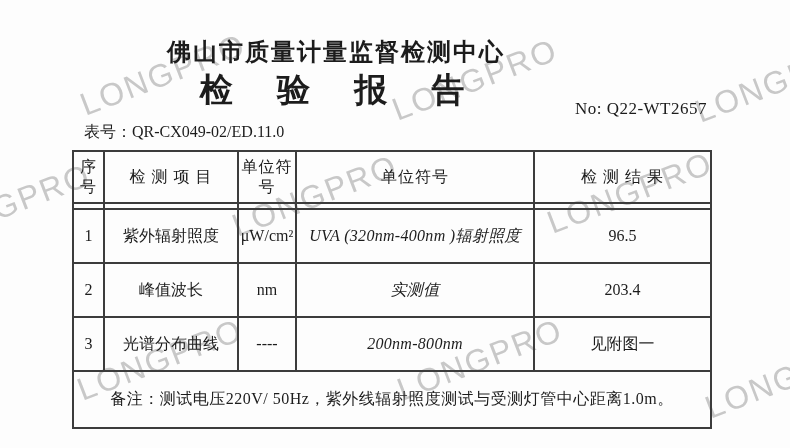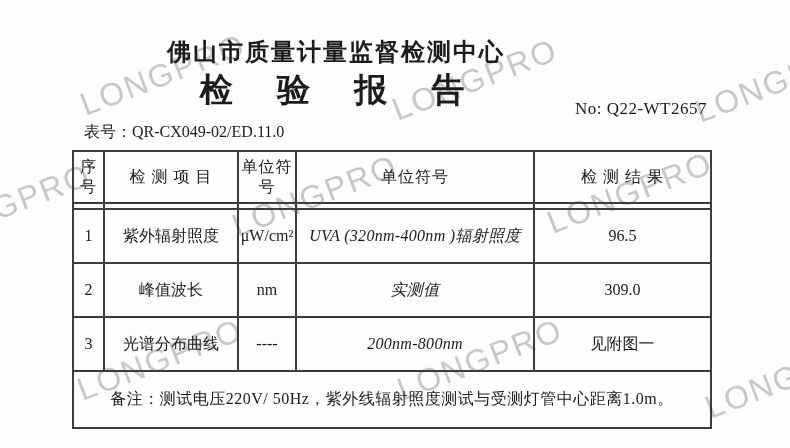--- a/index.html
+++ b/index.html
@@ -138,21 +138,21 @@
         <td class="left-item">紫外辐射照度</td>
         <td class="unitcell">μW/cm²</td>
         <td class="left-req">UVA (320nm-400nm )辐射照度</td>
         <td>96.5</td>
       </tr>
       <tr class="drow">
         <td>2</td>
         <td class="left-item">峰值波长</td>
         <td class="unitcell">nm</td>
         <td class="left-req">实测值</td>
-        <td>309.0</td>
+        <td>203.4</td>
       </tr>
       <tr class="drow">
         <td>3</td>
         <td class="left-item">光谱分布曲线</td>
         <td class="unitcell">----</td>
         <td class="left-req">200nm-800nm</td>
         <td>见附图一</td>
       </tr>
       <tr class="remarkrow">
         <td colspan="5">备注：测试电压220V/ 50Hz，紫外线辐射照度测试与受测灯管中心距离1.0m。</td>

